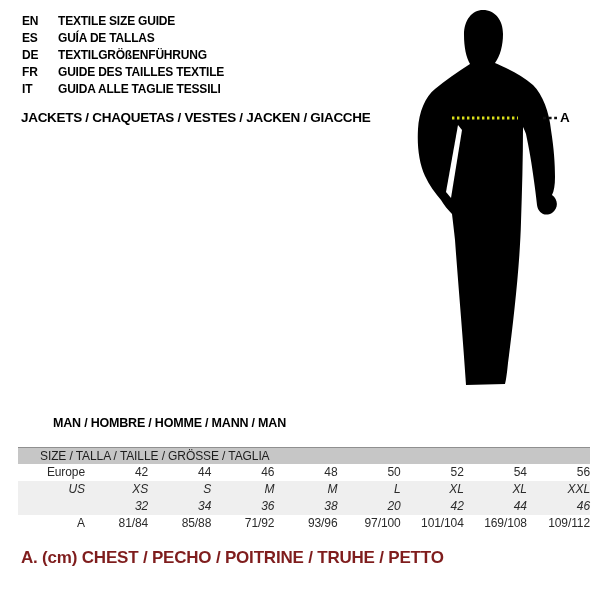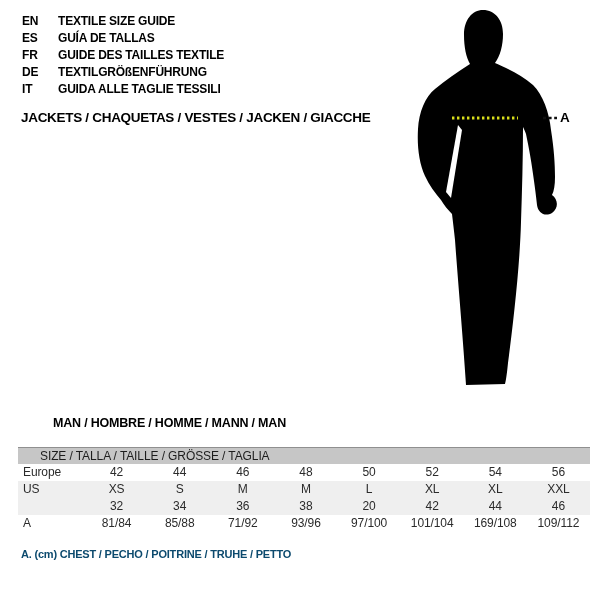--- a/index.html
+++ b/index.html
@@ -49,50 +49,50 @@
   }
   .tbl-header {
     height: 17px; line-height: 16px;
     background: #c6c6c6;
     border-top: 1px solid #8f8f8f;
     box-sizing: border-box;
     padding-left: 22px;
     color: #1d1d1d; white-space: nowrap;
   }
   .tbl-row { display: flex; height: 17px; line-height: 17px; }
-  .tbl-row.shaded { background: #efefef; }
-  .tbl-label { flex: 0 0 67px; padding-left: 5px; box-sizing: border-box; }
-  .tbl-cell { flex: 1 1 0; text-align: center; }
+  .tbl-row.shaded { background: #efefef; font-style: italic; }
+  .tbl-label { flex: 0 0 67px; padding-left: 5px; box-sizing: border-box; text-align: right; }
+  .tbl-cell { flex: 1 1 0; text-align: right; }
 
   
   .footnote {
     position: absolute; left: 21px; top: 548px;
-    font-weight: bold; font-size: 11px; letter-spacing: -0.2px;
-    color: #0c4a6e; white-space: nowrap;
+    font-weight: bold; font-size: 17px; letter-spacing: -0.2px;
+    color: #7f1d1d; white-space: nowrap;
   }
 </style>
 </head>
 <body>
 
 <div class="lang-list">
   <div class="lang-row">
     <span class="lang-code">EN</span>
     <span class="lang-label">TEXTILE SIZE GUIDE</span>
   </div>
   <div class="lang-row">
     <span class="lang-code">ES</span>
     <span class="lang-label">GUÍA DE TALLAS</span>
   </div>
   <div class="lang-row">
+    <span class="lang-code">DE</span>
+    <span class="lang-label">TEXTILGRÖßENFÜHRUNG</span>
+  </div>
+  <div class="lang-row">
     <span class="lang-code">FR</span>
     <span class="lang-label">GUIDE DES TAILLES TEXTILE</span>
-  </div>
-  <div class="lang-row">
-    <span class="lang-code">DE</span>
-    <span class="lang-label">TEXTILGRÖßENFÜHRUNG</span>
   </div>
   <div class="lang-row">
     <span class="lang-code">IT</span>
     <span class="lang-label">GUIDA ALLE TAGLIE TESSILI</span>
   </div>
 </div>
 
 <div class="categories">
   <div>JACKETS / CHAQUETAS / VESTES / JACKEN / GIACCHE</div>
 </div>

